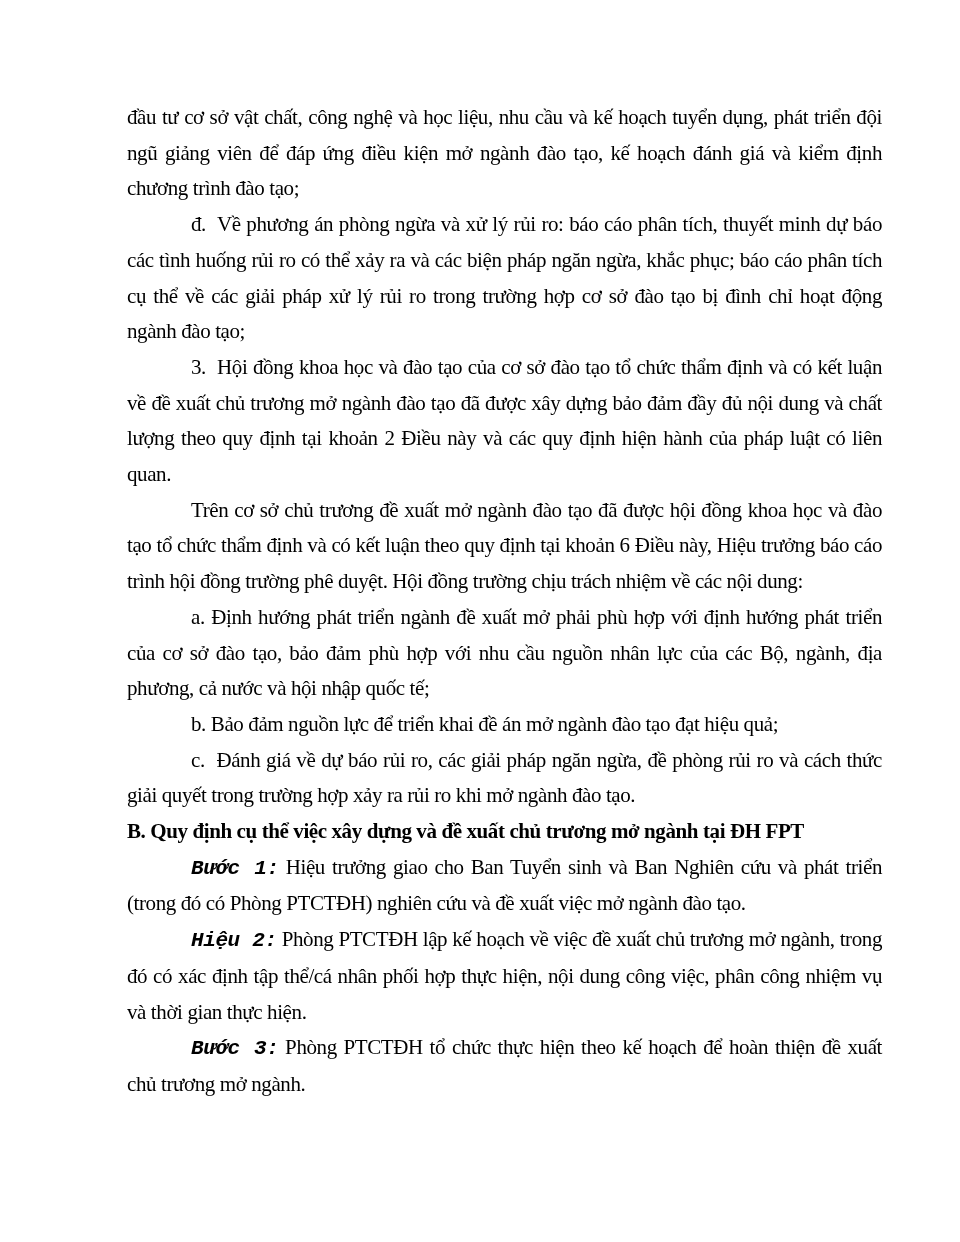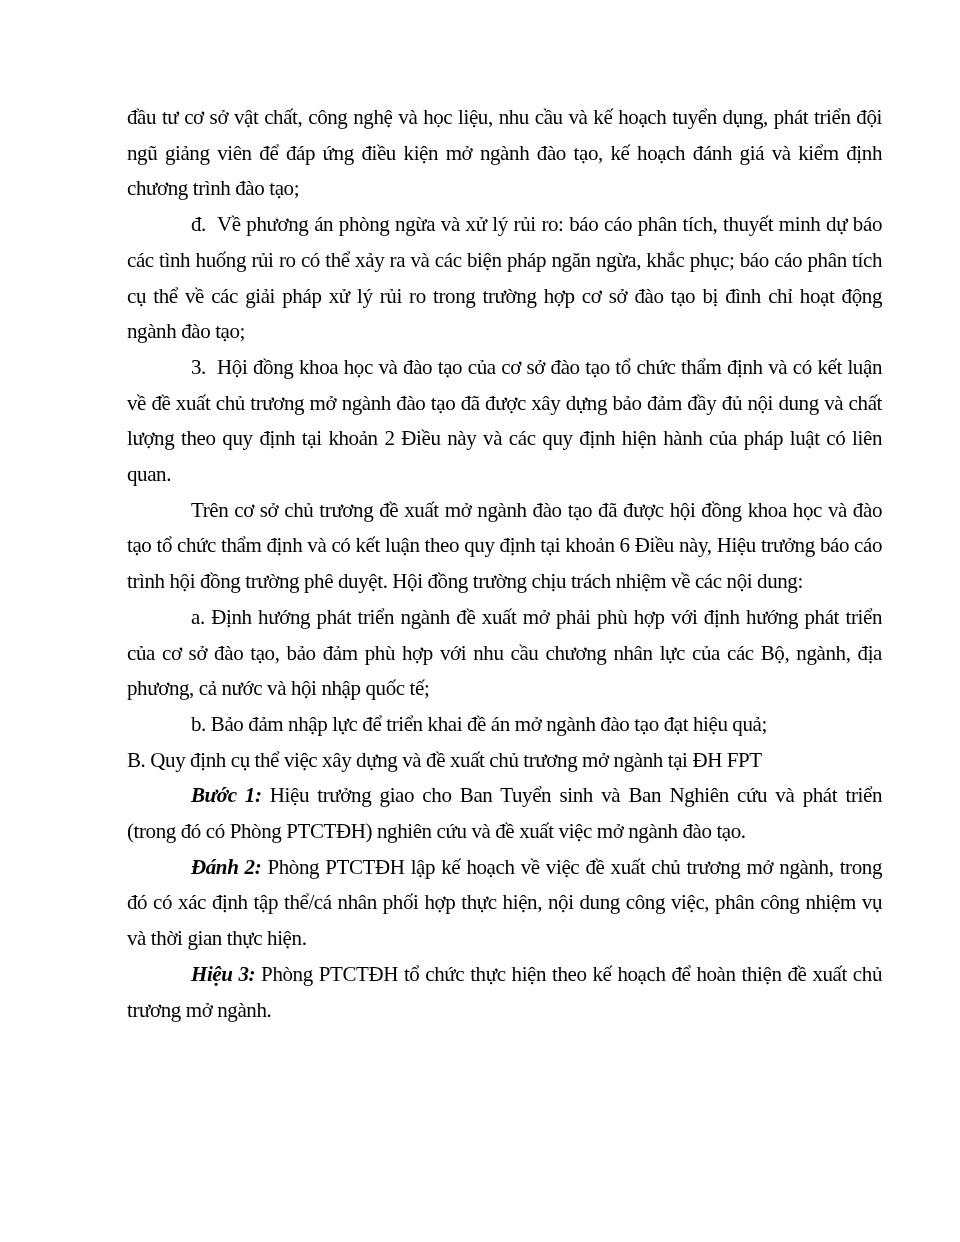--- a/index.html
+++ b/index.html
@@ -26,36 +26,38 @@
     font-size: 21px;
     line-height: 35.7px;
     letter-spacing: -0.4px;
     color: #000000;
     text-align: justify;
   }
   p.para.indent {
     text-indent: 64px;
   }
   p.para.heading {
-    font-weight: normal;
+    font-weight: bold;
   }
   .lead {
     font-weight: bold;
     font-style: italic;
+    font-family: Liberation Mono, monospace;
   }
 </style>
 </head>
 <body>
 
 <div class="page">
   <div class="doc-body" id="doc-body">
       <p class="para">đầu tư cơ sở vật chất, công nghệ và học liệu, nhu cầu và kế hoạch tuyển dụng, phát triển đội ngũ giảng viên để đáp ứng điều kiện mở ngành đào tạo, kế hoạch đánh giá và kiểm định chương trình đào tạo;</p>
       <p class="para indent">đ.&nbsp; Về phương án phòng ngừa và xử lý rủi ro: báo cáo phân tích, thuyết minh dự báo các tình huống rủi ro có thể xảy ra và các biện pháp ngăn ngừa, khắc phục; báo cáo phân tích cụ thể về các giải pháp xử lý rủi ro trong trường hợp cơ sở đào tạo bị đình chỉ hoạt động ngành đào tạo;</p>
       <p class="para indent">3.&nbsp; Hội đồng khoa học và đào tạo của cơ sở đào tạo tổ chức thẩm định và có kết luận về đề xuất chủ trương mở ngành đào tạo đã được xây dựng bảo đảm đầy đủ nội dung và chất lượng theo quy định tại khoản 2 Điều này và các quy định hiện hành của pháp luật có liên quan.</p>
       <p class="para indent">Trên cơ sở chủ trương đề xuất mở ngành đào tạo đã được hội đồng khoa học và đào tạo tổ chức thẩm định và có kết luận theo quy định tại khoản 6 Điều này, Hiệu trưởng báo cáo trình hội đồng trường phê duyệt. Hội đồng trường chịu trách nhiệm về các nội dung:</p>
-      <p class="para indent">a. Định hướng phát triển ngành đề xuất mở phải phù hợp với định hướng phát triển của cơ sở đào tạo, bảo đảm phù hợp với nhu cầu chương nhân lực của các Bộ, ngành, địa phương, cả nước và hội nhập quốc tế;</p>
-      <p class="para indent">b. Bảo đảm nhập lực để triển khai đề án mở ngành đào tạo đạt hiệu quả;</p>
+      <p class="para indent">a. Định hướng phát triển ngành đề xuất mở phải phù hợp với định hướng phát triển của cơ sở đào tạo, bảo đảm phù hợp với nhu cầu nguồn nhân lực của các Bộ, ngành, địa phương, cả nước và hội nhập quốc tế;</p>
+      <p class="para indent">b. Bảo đảm nguồn lực để triển khai đề án mở ngành đào tạo đạt hiệu quả;</p>
+      <p class="para indent">c.&nbsp; Đánh giá về dự báo rủi ro, các giải pháp ngăn ngừa, đề phòng rủi ro và cách thức giải quyết trong trường hợp xảy ra rủi ro khi mở ngành đào tạo.</p>
       <p class="para heading">B. Quy định cụ thể việc xây dựng và đề xuất chủ trương mở ngành tại ĐH FPT</p>
       <p class="para indent"><span class="lead">Bước 1:</span><span> Hiệu trưởng giao cho Ban Tuyển sinh và Ban Nghiên cứu và phát triển (trong đó có Phòng PTCTĐH) nghiên cứu và đề xuất việc mở ngành đào tạo.</span></p>
-      <p class="para indent"><span class="lead">Đánh 2:</span><span> Phòng PTCTĐH lập kế hoạch về việc đề xuất chủ trương mở ngành, trong đó có xác định tập thể/cá nhân phối hợp thực hiện, nội dung công việc, phân công nhiệm vụ và thời gian thực hiện.</span></p>
-      <p class="para indent"><span class="lead">Hiệu 3:</span><span> Phòng PTCTĐH tổ chức thực hiện theo kế hoạch để hoàn thiện đề xuất chủ trương mở ngành.</span></p>
+      <p class="para indent"><span class="lead">Hiệu 2:</span><span> Phòng PTCTĐH lập kế hoạch về việc đề xuất chủ trương mở ngành, trong đó có xác định tập thể/cá nhân phối hợp thực hiện, nội dung công việc, phân công nhiệm vụ và thời gian thực hiện.</span></p>
+      <p class="para indent"><span class="lead">Bước 3:</span><span> Phòng PTCTĐH tổ chức thực hiện theo kế hoạch để hoàn thiện đề xuất chủ trương mở ngành.</span></p>
     </div>
 </div>
 
 </body></html>

